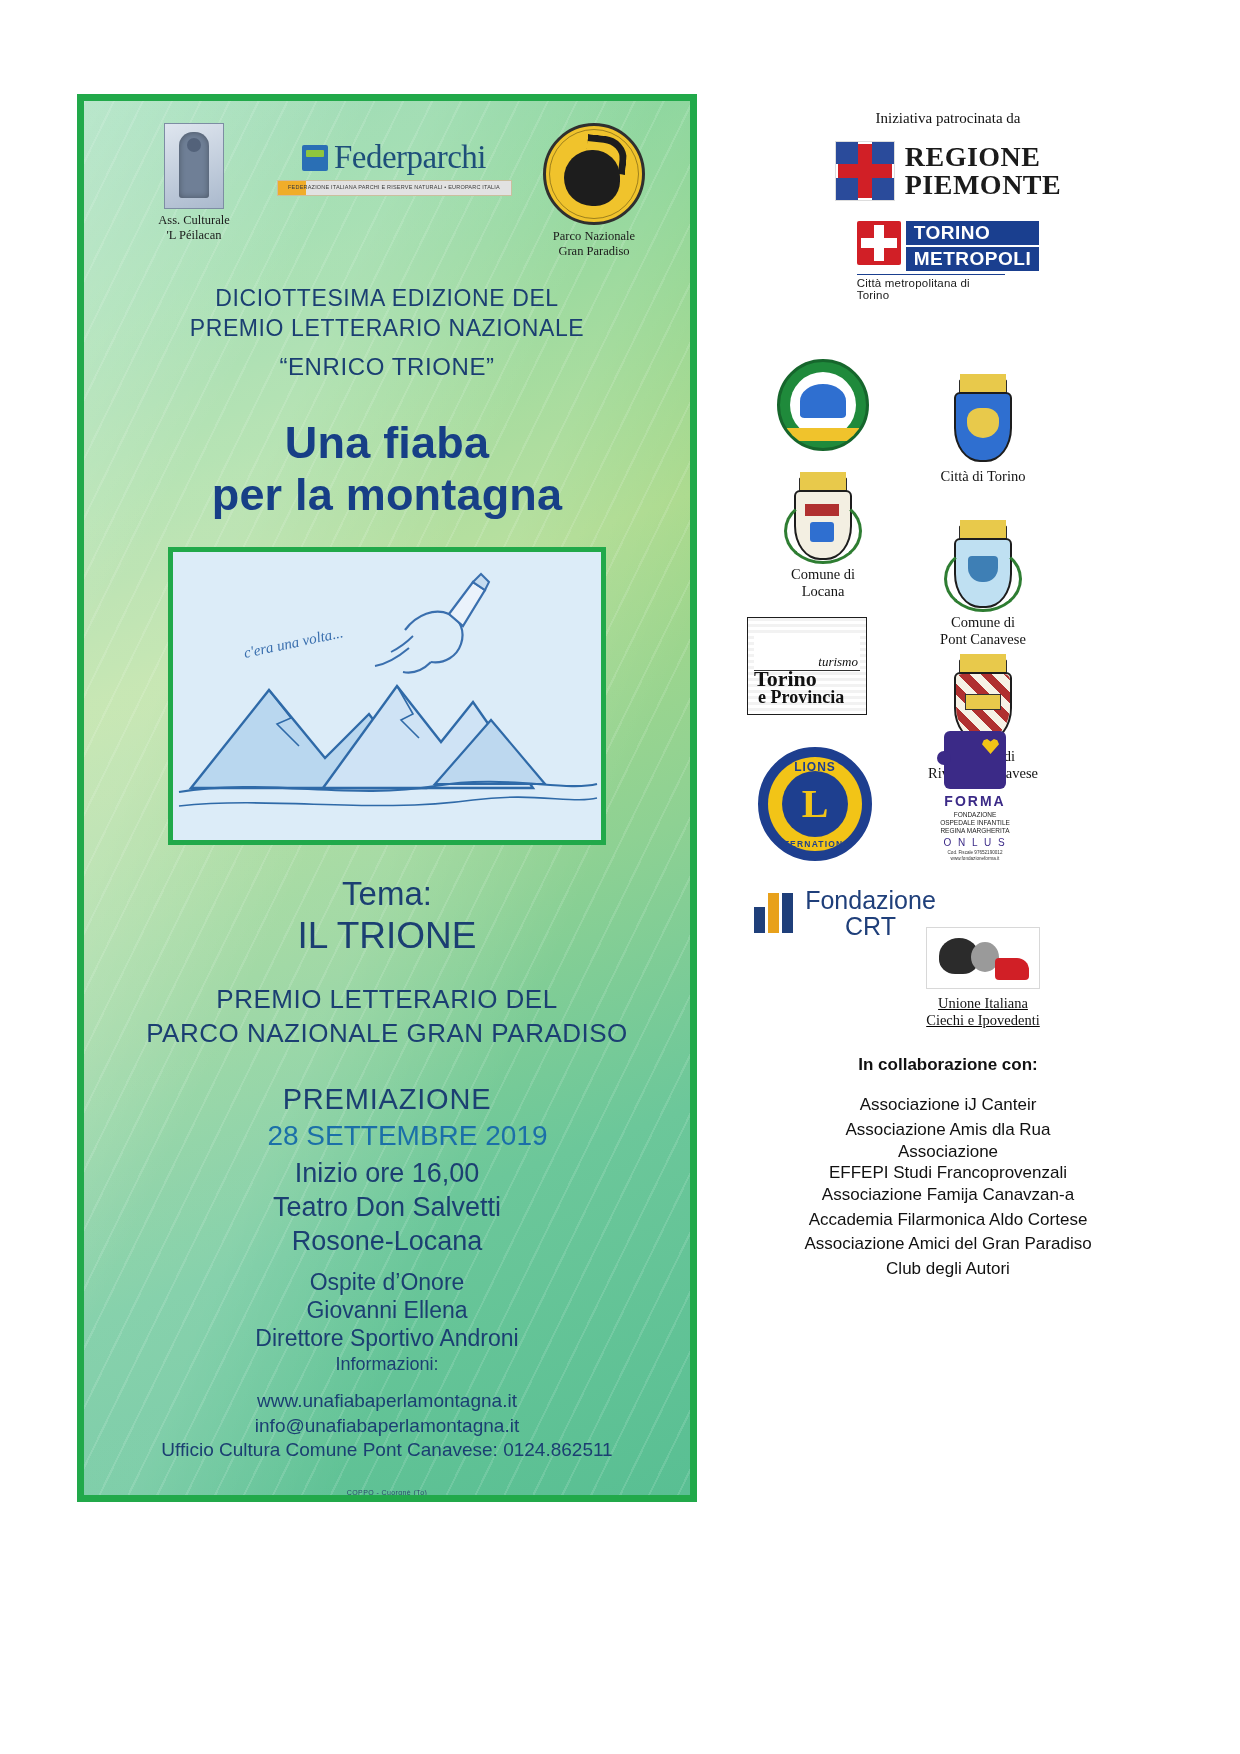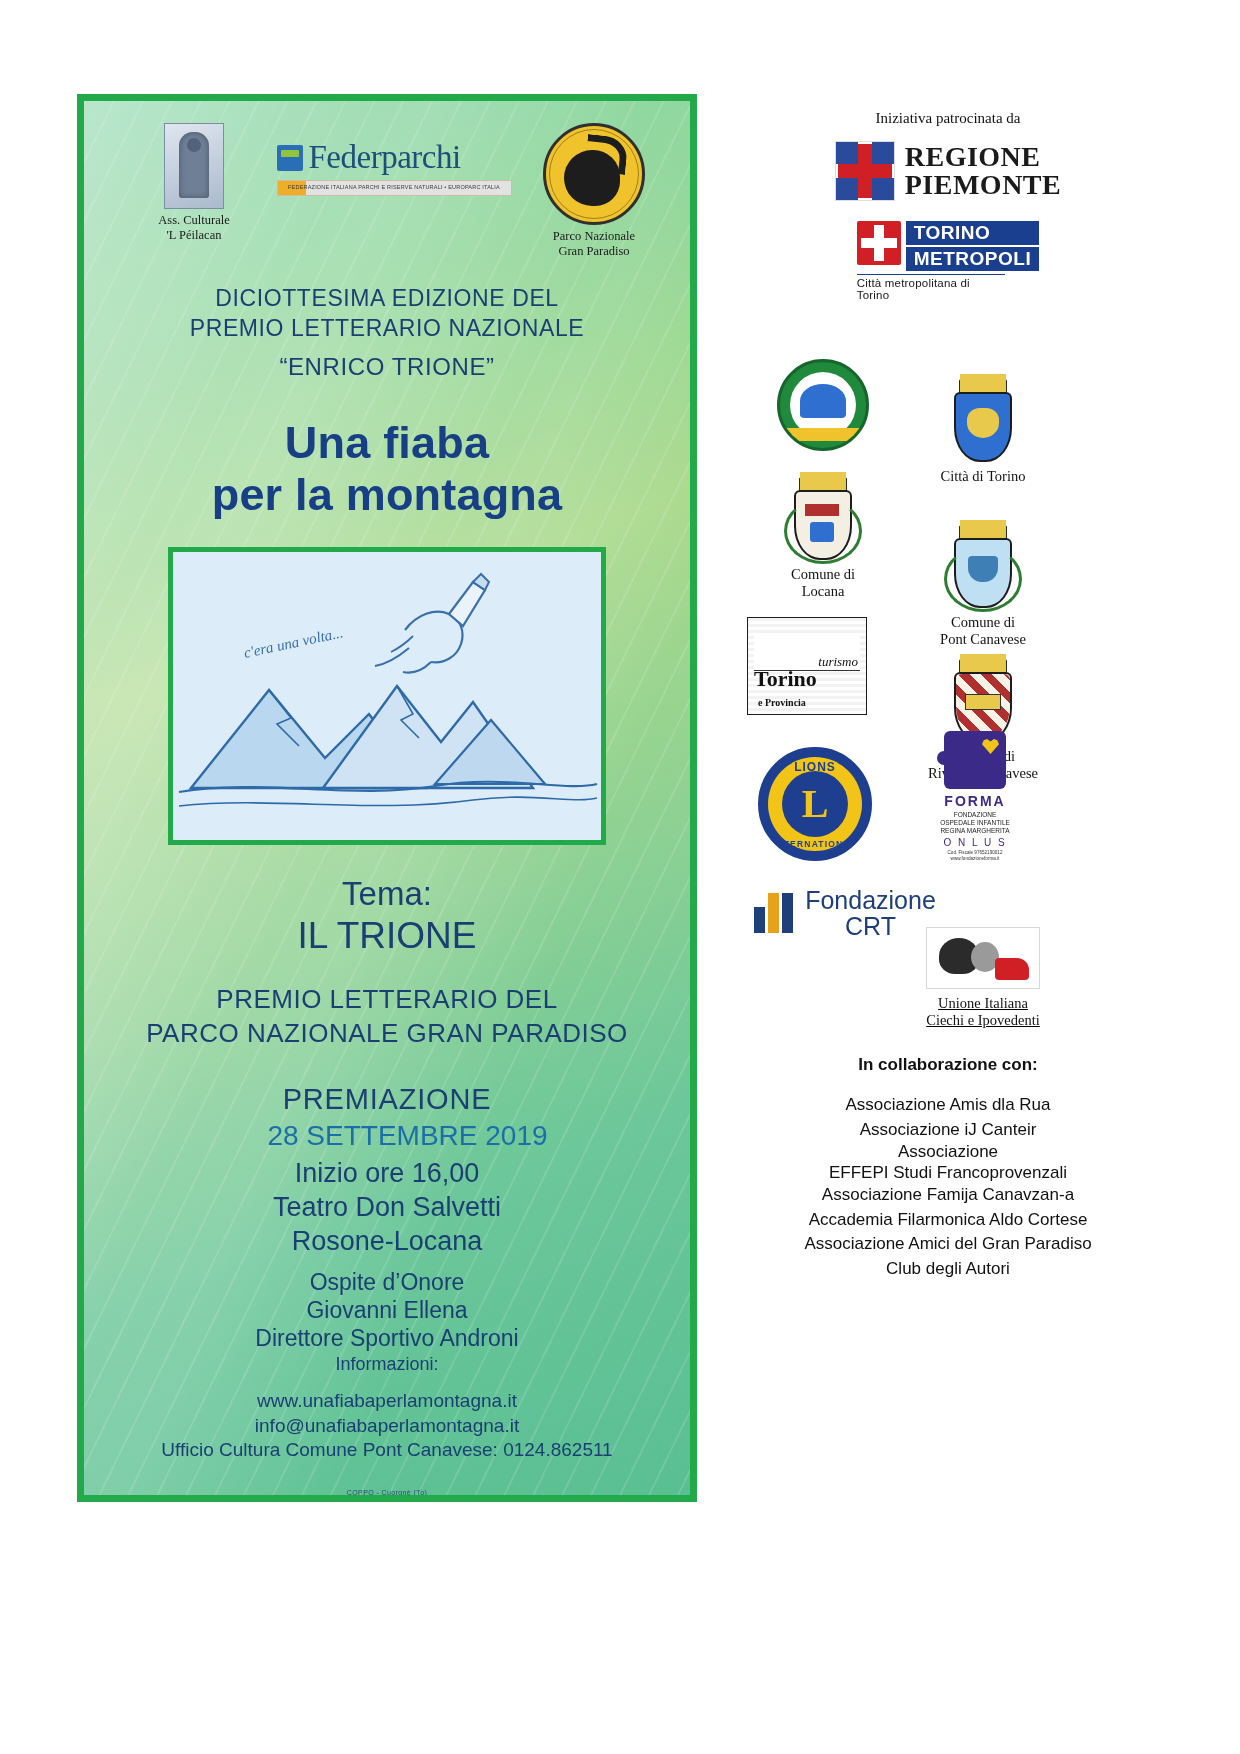--- a/index.html
+++ b/index.html
@@ -81,21 +81,21 @@
   .peilacan-box .fig::before {
     content:""; position:absolute; left:50%; top:6px; transform:translateX(-50%);
     width:14px; height:14px; border-radius:50%; background:#53627a;
   }
 
   
   .federparchi {
     width: 235px;
     margin-top: 16px;
   }
-  .fp-main { display: flex; align-items: center; }
+  .fp-main { display: flex; align-items: center; justify-content: center; }
   .fp-mark {
     width: 26px; height: 26px; margin-right: 6px;
     background: #2a6fb5;
     position: relative;
     border-radius: 2px;
   }
   .fp-mark::after{
     content:""; position:absolute; left:4px; top:5px; width:18px; height:7px;
     background:#8fc63d; border-radius:1px;
   }
@@ -386,21 +386,21 @@
     background:
       linear-gradient(#fff,#fff) padding-box;
     border-bottom: 1.5px solid #333;
   }
   .turismo .t-word {
     position:absolute; left:6px; bottom:22px;
     font-family:"Liberation Serif",serif; font-weight:bold; font-size:22px; color:#111;
   }
   .turismo .t-word2 {
     position:absolute; left:10px; bottom:6px;
-    font-family:"Liberation Serif",serif; font-weight:bold; font-size:10px; color:#111;
+    font-family:"Liberation Serif",serif; font-weight:bold; font-size:18px; color:#111;
   }
   .turismo .t-cursive {
     position:absolute; right:8px; bottom:44px;
     font-family:"Liberation Serif",serif; font-style:italic; font-size:13px; color:#111;
   }
 
   
   .lions {
     width: 108px; height: 108px; margin: 0 auto;
     border-radius: 50%;
@@ -747,22 +747,22 @@
           <div>Unione Italiana</div>
           <div>Ciechi e Ipovedenti</div>
         </div>
       </div>
     </div>
   </div>
 
   <div class="collab">
     <div class="collab-head">In collaborazione con:</div>
     <div class="collab-list">
+      <div>Associazione iJ Canteir</div>
       <div>Associazione Amis dla Rua</div>
-      <div>Associazione iJ Canteir</div>
       <div class="tight">Associazione</div>
       <div class="tight">EFFEPI Studi Francoprovenzali</div>
       <div>Associazione Famija Canavzan-a</div>
       <div>Accademia Filarmonica Aldo Cortese</div>
       <div>Associazione Amici del Gran Paradiso</div>
       <div>Club degli Autori</div>
     </div>
   </div>
 </div>
 

